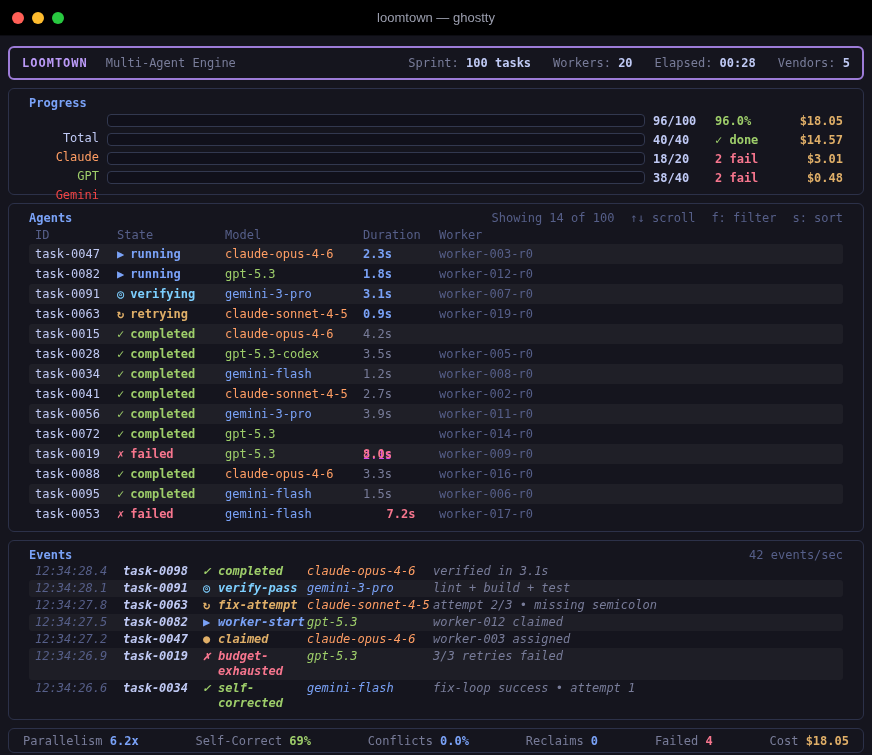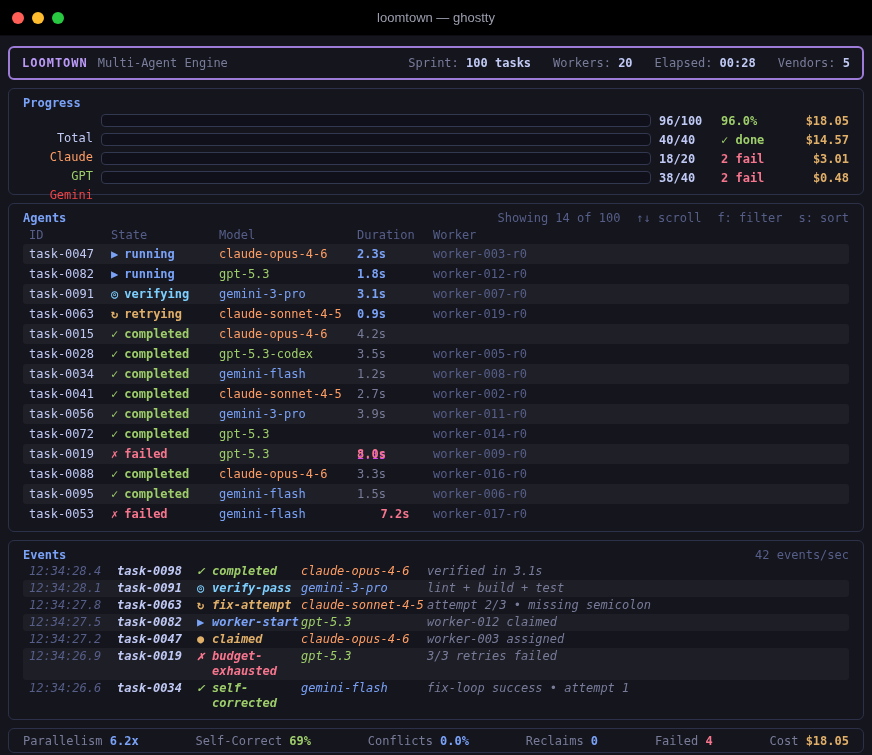--- a/index.html
+++ b/index.html
@@ -22,31 +22,31 @@
   .light.green { background:#28c840; }
   .win-title {
     position:absolute; left:0; right:0; text-align:center;
     color:#9b9eae; font-size:13px; font-family:"Liberation Sans", sans-serif;
   }
   
   .banner {
     margin:10px 8px 0; height:34px; border:2px solid #9d7cd8; border-radius:6px;
     display:flex; align-items:center; justify-content:space-between; padding:0 12px;
   }
-  .banner-left { display:flex; align-items:baseline; gap:10px; }
+  .banner-left { display:flex; align-items:baseline; gap:18px; }
   .app-name { color:#bb9af7; font-weight:bold; letter-spacing:1px; }
   .app-subtitle { color:#787c99; }
   .banner-stats { display:flex; gap:22px; }
   .bstat { white-space:nowrap; }
   .blabel { color:#787c99; }
   .bvalue { color:#c0caf5; font-weight:bold; }
   
   .panel {
     margin:8px 8px 0; border:1px solid #2c3149; border-radius:6px;
-    padding:5px 14px 7px;
+    padding:5px 20px 7px;
   }
   .panel-head { display:flex; justify-content:space-between; align-items:center; height:17px; }
   .panel-title { color:#7aa2f7; font-weight:bold; }
   .panel-meta { color:#565f89; }
   .hints { display:flex; gap:16px; color:#565f89; }
   
   .prow { display:flex; align-items:center; height:19px; gap:8px; }
   .plabel { width:70px; text-align:right; font-weight:normal;margin-top:34px; }
   .ptrack { flex:1; height:13px; border:1px solid #32384f; border-radius:4px; background:#10101a; overflow:hidden; }
   .pfill { height:100%; border-radius:3px; }

